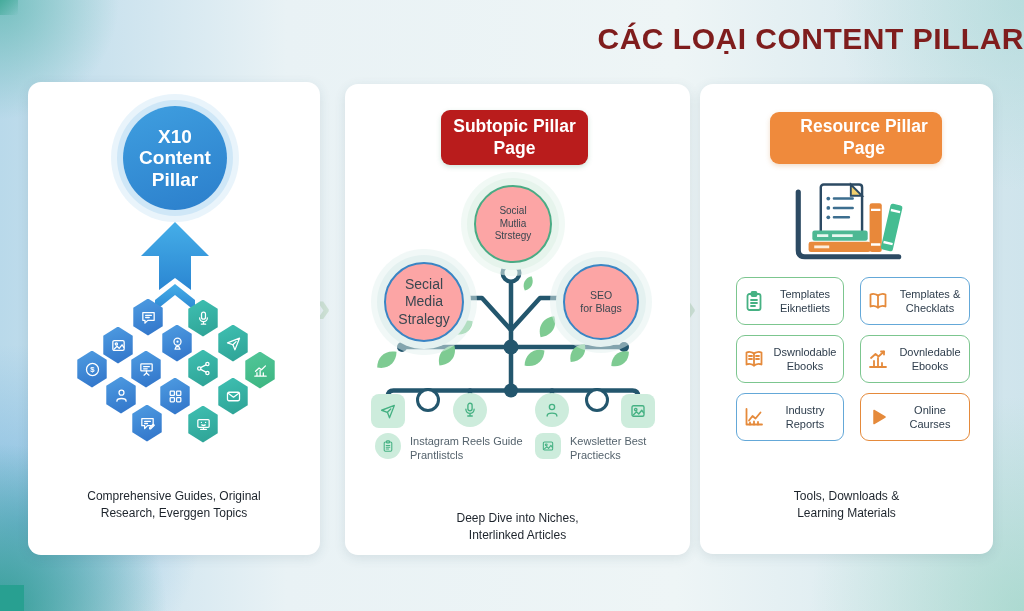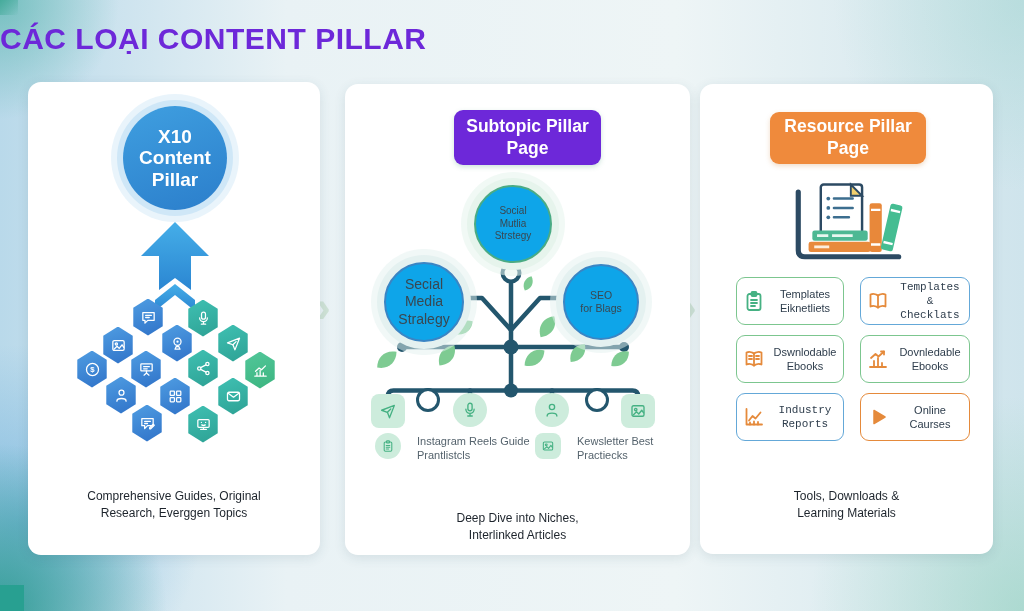--- a/index.html
+++ b/index.html
@@ -10,22 +10,22 @@
     background:
       radial-gradient(circle at 0% 0%, rgba(60,170,155,.55), rgba(60,170,155,0) 10%),
       radial-gradient(circle at 0% 100%, rgba(35,150,138,.85), rgba(35,150,138,0) 14%),
       radial-gradient(circle at 2% 86%, rgba(80,160,215,.5), rgba(80,160,215,0) 16%),
       radial-gradient(circle at 100% 100%, rgba(130,205,175,.45), rgba(130,205,175,0) 18%),
       radial-gradient(circle at 100% 0%, rgba(150,210,200,.4), rgba(150,210,200,0) 16%),
       linear-gradient(90deg,#b9d9ea,#e9f2f5 28%,#eef5f6 66%,#cfe4ec);
   }
   .stage{position:absolute;inset:0;}
   .title{
-    position:absolute;left:0;top:22px;width:100%;text-align:left;
-    font-size:30px;font-weight:700;color:#6d28d9;letter-spacing:.5px;margin:0;
+    position:absolute;left:0;top:22px;width:100%;text-align:right;
+    font-size:30px;font-weight:700;color:#7f1d1d;letter-spacing:.5px;margin:0;
   }
   .panel{
     position:absolute;top:82px;height:473px;background:#fff;border-radius:13px;
     box-shadow:0 3px 12px rgba(40,80,100,.12);
   }
   #panel-left{left:28px;width:292px;}
   #panel-middle{left:345px;width:345px;height:471px;top:84px;}
   #panel-right{left:700px;width:293px;height:470px;top:84px;}
   .preline{white-space:pre-line;}
   .sep-chevron{position:absolute;font-size:44px;color:#cfe2d6;font-weight:700;top:282px;user-select:none;}
@@ -53,57 +53,57 @@
     position:absolute;left:0;width:100%;text-align:center;
     font-size:12px;font-weight:500;color:#1d242c;line-height:1.42;
   }
   #caption-left{top:394px;}
 
   
   .header-badge{
     position:absolute;border-radius:9px;color:#fff;font-weight:700;font-size:17.5px;
     display:flex;align-items:center;justify-content:center;text-align:center;line-height:1.25;
   }
-  #badge-subtopic{left:109px;top:26px;width:147px;height:55px;background:#6d28d9;box-shadow:0 2px 5px rgba(60,150,110,.25);}
-  #badge-resource{left:70px;top:28px;width:156px;height:52px;background:#ef8a3c;box-shadow:0 2px 5px rgba(200,120,40,.25);}
+  #badge-subtopic{left:96px;top:26px;width:147px;height:55px;background:#b91c1c;box-shadow:0 2px 5px rgba(60,150,110,.25);}
+  #badge-resource{left:70px;top:28px;width:156px;height:52px;background:#ef8a3c;box-shadow:0 2px 5px rgba(200,120,40,.25);padding-left:16px;}
   .node-circle{
-    position:absolute;background:#0ea5e9;border-radius:50%;
+    position:absolute;background:#fca5a5;border-radius:50%;
     display:flex;align-items:center;justify-content:center;text-align:center;
     color:#3a4750;line-height:1.25;
   }
   #node-top{left:129px;top:101px;width:74px;height:74px;border:2.5px solid #4aab84;font-size:10px;
     box-shadow:0 0 0 7px #e6f4ec,0 0 0 13px rgba(230,244,236,.55);}
   #node-left{left:39px;top:178px;width:76px;height:76px;border:2.5px solid #3a85c4;font-size:14px;
     box-shadow:0 0 0 7px #e4f1f0,0 0 0 13px rgba(228,241,240,.5);}
   #node-right{left:218px;top:180px;width:72px;height:72px;border:2.5px solid #3a85c4;font-size:10.5px;
     box-shadow:0 0 0 7px #e4f1f0,0 0 0 13px rgba(228,241,240,.5);}
   .tree-svg{position:absolute;left:0;top:0;pointer-events:none;}
   .chip{position:absolute;background:#cdecdc;color:#45b183;display:flex;align-items:center;justify-content:center;}
   .chip--circle{border-radius:50%;}
   .chip--square{border-radius:8px;}
   .chip--ep{width:34px;height:34px;}
   .chip--ep .glyph{width:18px;height:18px;}
   .ring{position:absolute;width:18px;height:18px;border:3.5px solid #23566d;border-radius:50%;background:#fff;}
-  .tree-label{position:absolute;display:flex;gap:16px;align-items:flex-start;}
+  .tree-label{position:absolute;display:flex;gap:9px;align-items:flex-start;}
   .tree-label .chip{position:static;width:26px;height:26px;flex:0 0 auto;}
   .tree-label .glyph{width:14px;height:14px;}
   .tree-label-text{font-size:11px;color:#55636d;line-height:1.3;padding-top:1px;}
   #caption-middle{top:414px;}
 
   
   .books-svg{position:absolute;left:87px;top:92px;}
   .cards-grid{
     position:absolute;left:36px;top:193px;display:grid;
     grid-template-columns:108px 110px;grid-auto-rows:48px;gap:10px 16px;
   }
   .res-card{
     background:#fff;border-radius:9px;display:flex;align-items:center;gap:6px;padding:0 5px;
     border:1.6px solid #7cc68f;
   }
-  .res-card--blue{border-color:#64a8d8;font-family:Liberation Mono, monospace;}
+  .res-card--blue{border-color:#64a8d8;}
   .res-card--orange{border-color:#e58a3b;}
   .res-card .glyph{width:24px;height:24px;flex:0 0 auto;color:#e58a3b;}
   .res-card--clip .glyph{color:#46b183;}
   .res-card-label{flex:1;text-align:center;font-size:11px;font-weight:500;color:#2e3d4c;line-height:1.3;}
   #caption-right{top:392px;}
 
   
   .corner{position:absolute;pointer-events:none;}
   #corner-tl{left:0;top:0;width:18px;height:15px;background:linear-gradient(135deg,#46ab9b,rgba(70,171,155,0));}
   #corner-bl{left:0;bottom:0;width:24px;height:26px;background:#28a091;}

